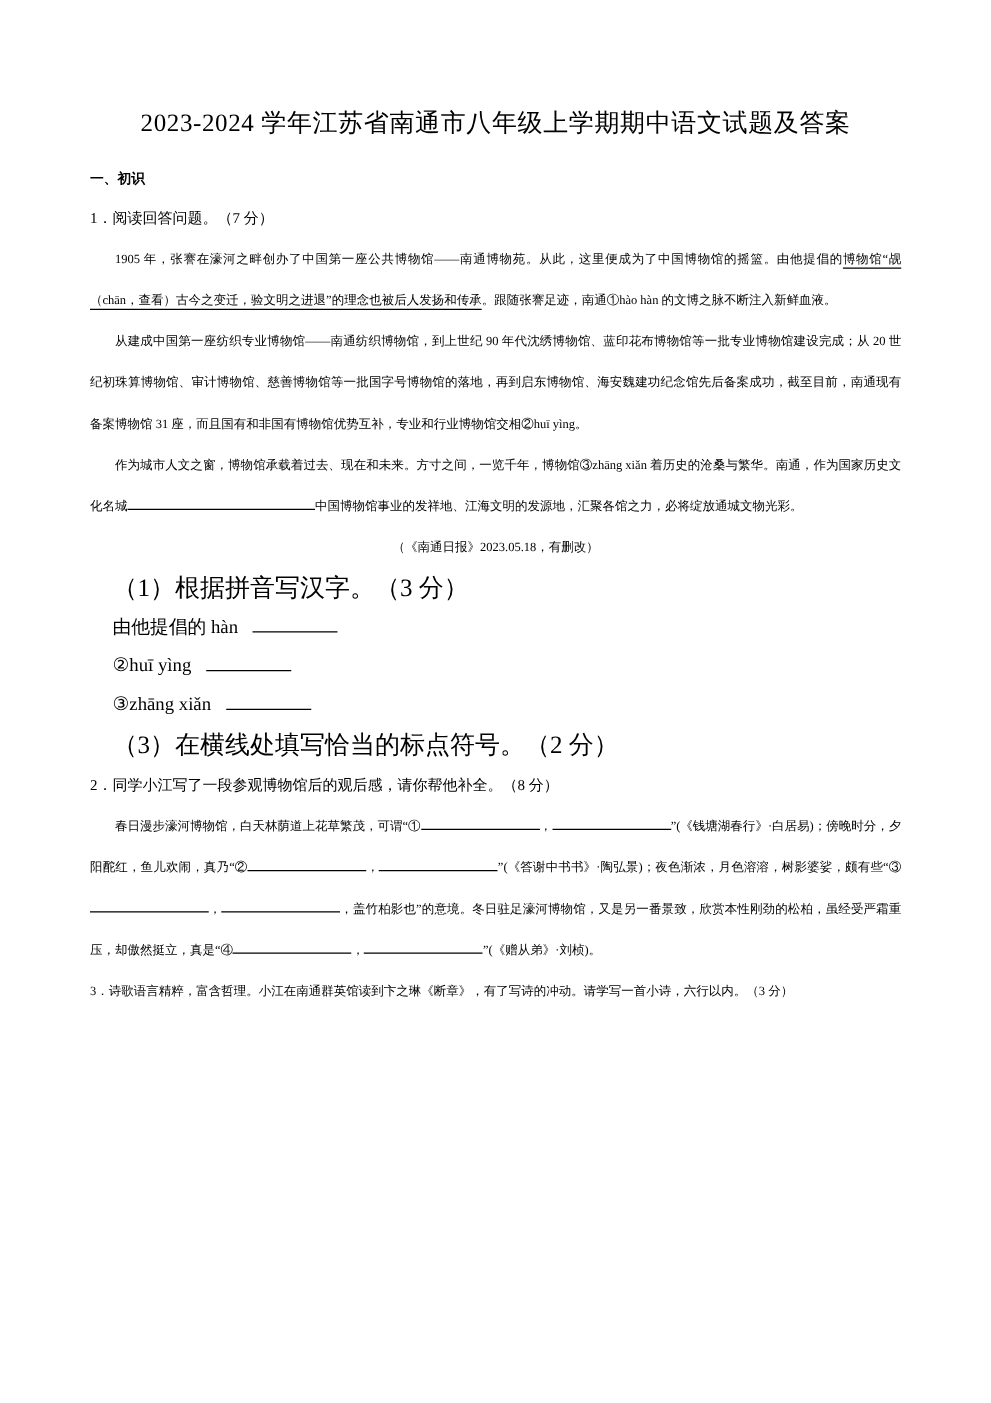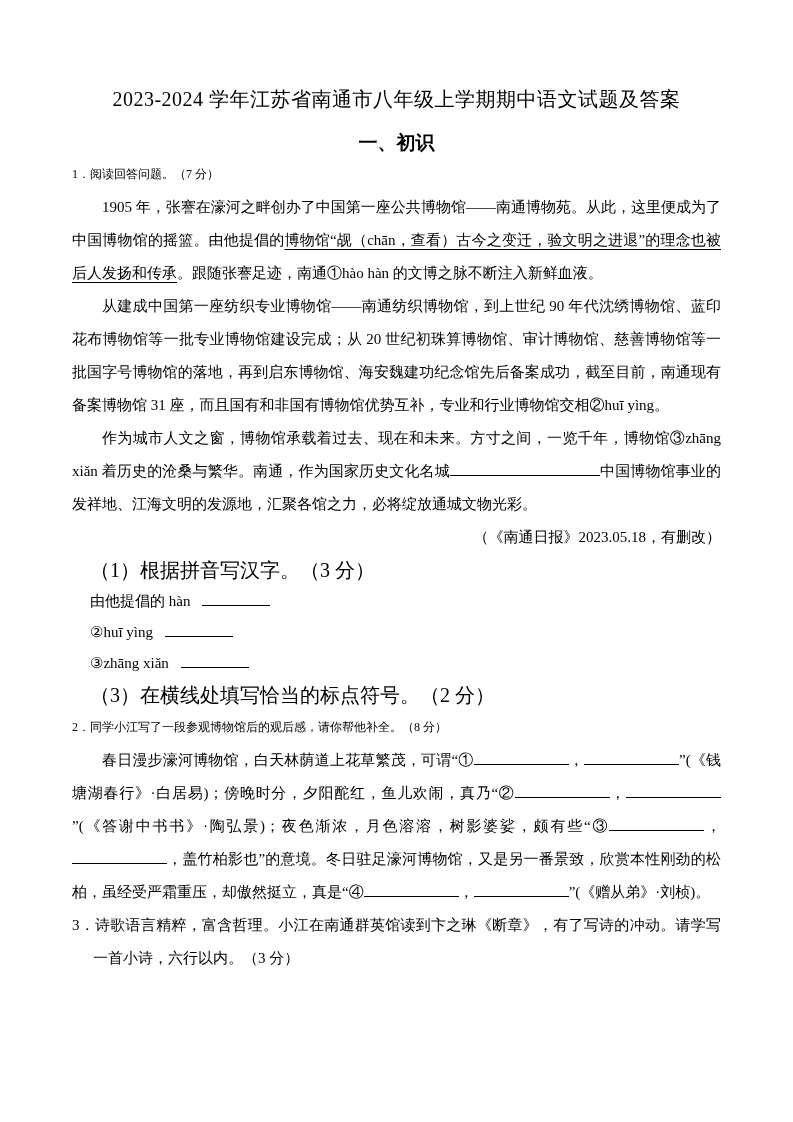--- a/index.html
+++ b/index.html
@@ -20,38 +20,37 @@
   }
   .title {
     font-size: 20px;
     font-weight: normal;
     text-align: center;
     line-height: 30px;
     margin-bottom: 14px;
     letter-spacing: 0.5px;
   }
   .sec-heading {
-    font-size: 19px;
+    font-size: 11px;
     font-weight: bold;
     line-height: 30px;
-    text-align: center;
   }
   .q-header {
     font-size: 12px;
     line-height: 33px;
   }
   .para {
-    font-size: 15px;
+    font-size: 10px;
     line-height: 33px;
     text-align: justify;
     text-justify: inter-ideograph;
   }
   .indent { text-indent: 2em; }
   .hang { padding-left: 1.4em; text-indent: -1.4em; }
-  .source { text-align: right; text-indent: 0; }
+  .source { text-align: center; text-indent: 0; }
   .sub-q {
     font-size: 20px;
     line-height: 32px;
     margin-left: 18px;
   }
   .pinyin-row {
     font-size: 15px;
     line-height: 31px;
     margin-left: 18px;
   }

